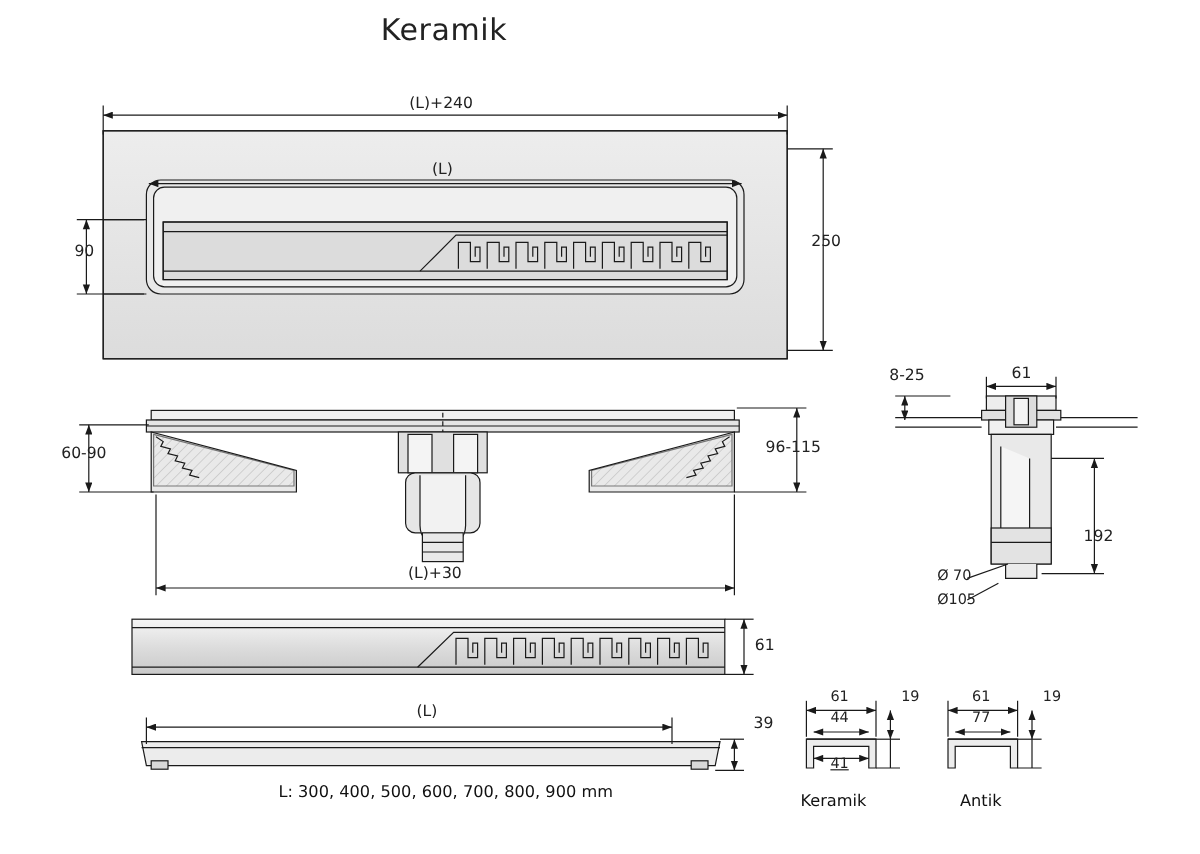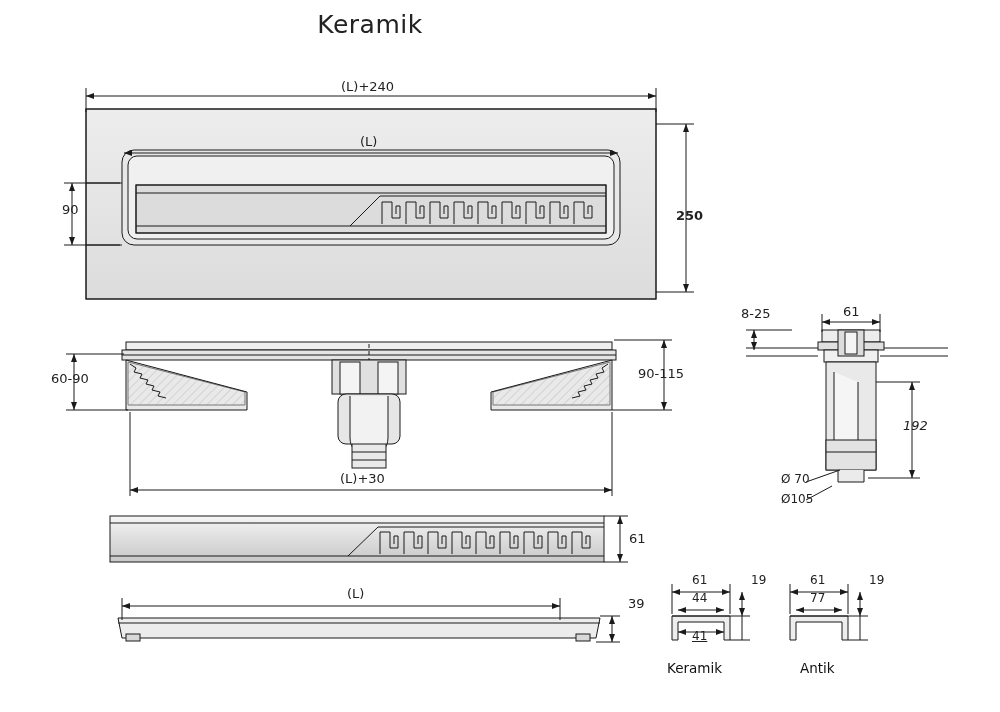--- a/index.html
+++ b/index.html
@@ -245,34 +245,35 @@
         <line x1="848" y1="640" x2="868" y2="640"></line>
         <line x1="860" y1="616" x2="860" y2="640"></line>
       </g>
 
     </g>
   </svg>
 
   <div class="lbl" style="left:341px;top:79px;text-align:right;">(L)+240</div>
   <div class="lbl" style="left:360px;top:134px;">(L)</div>
   <div class="lbl" style="left:62px;top:202px;">90</div>
-  <div class="lbl" style="left:676px;top:208px;font-weight:bold;">250</div>
+  <div class="lbl" style="left:676px;top:194px;">250</div>
 
   <div class="lbl" style="left:51px;top:371px;">60-90</div>
-  <div class="lbl" style="left:638px;top:366px;">90-115</div>
+  <div class="lbl" style="left:638px;top:366px;">96-115</div>
   <div class="lbl" style="left:340px;top:471px;">(L)+30</div>
 
   <div class="lbl" style="left:629px;top:531px;">61</div>
   <div class="lbl" style="left:347px;top:586px;">(L)</div>
   <div class="lbl" style="left:628px;top:596px;">39</div>
 
+  <div class="cap" style="left:232px;top:652px;">L: 300, 400, 500, 600, 700, 800, 900 mm</div>
 
   <div class="lbl" style="left:741px;top:306px;">8-25</div>
   <div class="lbl" style="left:843px;top:304px;">61</div>
-  <div class="lbl" style="left:903px;top:418px;font-style:italic;">192</div>
+  <div class="lbl" style="left:903px;top:440px;">192</div>
   <div class="lbl sm" style="left:781px;top:472px;">Ø 70</div>
   <div class="lbl sm" style="left:781px;top:492px;">Ø105</div>
 
   <div class="lbl sm" style="left:692px;top:573px;">61</div>
   <div class="lbl sm" style="left:692px;top:591px;">44</div>
   <div class="lbl sm" style="left:692px;top:629px;text-decoration:underline;">41</div>
   <div class="lbl sm" style="left:751px;top:573px;">19</div>
 
   <div class="lbl sm" style="left:810px;top:573px;">61</div>
   <div class="lbl sm" style="left:810px;top:591px;">77</div>

